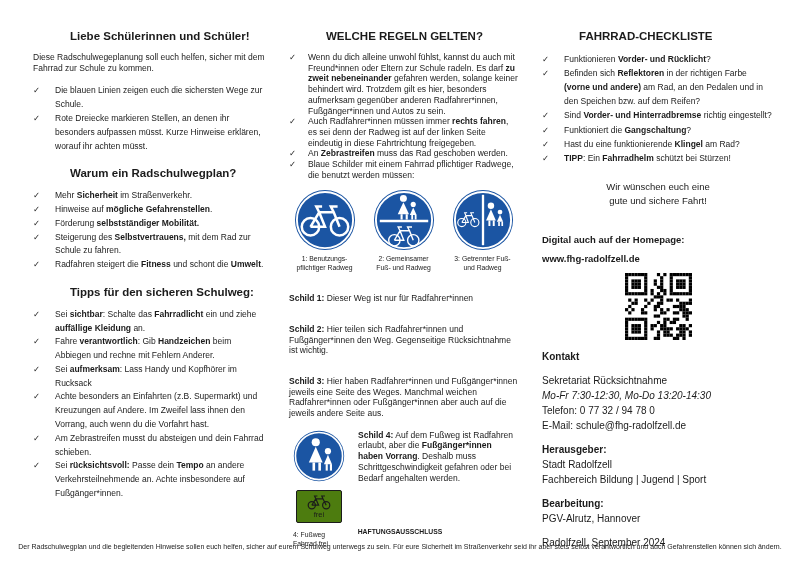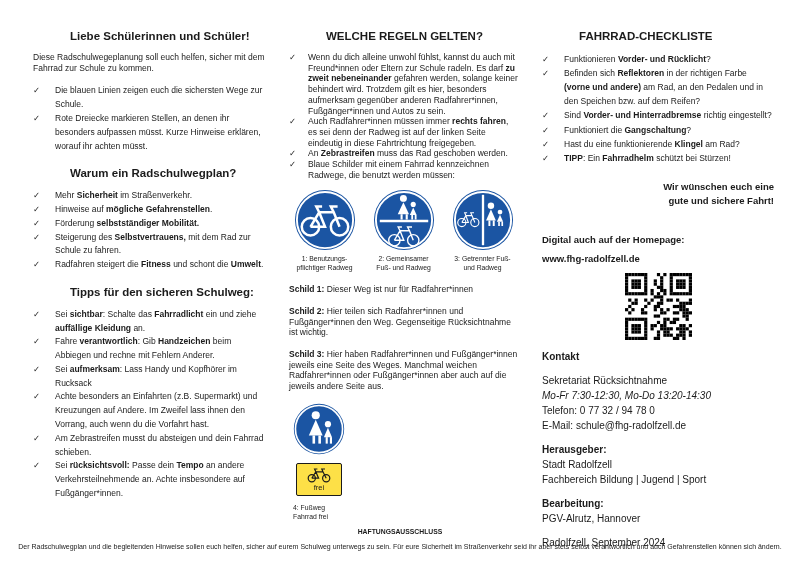--- a/index.html
+++ b/index.html
@@ -27,35 +27,35 @@
   .col2 .check-row{line-height:1.26;}
   .col2 .check{flex:0 0 19px;width:19px;}
   .col3 .check-row{line-height:1.66;}
 
   
   .signs{display:flex;justify-content:center;gap:11px;margin:9px 0 4px 0;text-align:center;}
   .sign-block{width:68px;}
   .sign-circle svg{display:block;margin:0 auto;}
   .sign-caption{font-size:6.8px;line-height:1.3;margin-top:4px;white-space:pre-line;}
 
-  .schild{font-size:8.5px;line-height:1.26;margin:11px 0 0 0;}
+  .schild{font-size:8.5px;line-height:1.26;margin:20px 0 0 0;}
 
   .schild4-wrap{display:flex;gap:9px;margin-top:11px;}
   .s4-signcol{flex:0 0 60px;width:60px;text-align:center;}
   .s4-plaque{
-    width:44px;height:31px;margin:4px auto 0 auto;background:#fde047;
+    width:44px;height:31px;margin:4px auto 0 auto;background:#4d7c0f;
     border:1.6px solid #1b1b1b;border-radius:2px;
     display:flex;flex-direction:column;align-items:center;justify-content:center;
   }
   .s4-plaque .frei{font-size:7.5px;line-height:1;margin-top:1px;color:#1b1b1b;}
   .s4-caption{font-size:6.8px;line-height:1.35;margin-top:7px;text-align:left;padding-left:4px;white-space:pre-line;}
   .s4-text{flex:1;font-size:8.5px;line-height:1.26;}
 
   
-  .wish{font-size:9.5px;font-weight:bold;text-align:right;line-height:1.5;margin:15px 0 0 0;white-space:pre-line;}
+  .wish{font-size:9.5px;font-weight:normal;text-align:center;line-height:1.5;margin:15px 0 0 0;white-space:pre-line;}
   .homepage{margin-top:22px;font-size:9.5px;font-weight:bold;line-height:2.0;}
   .qr{display:block;margin:5px auto 0 auto;}
   .contact{font-size:10px;line-height:1.5;margin-top:9px;}
   .contact .block-title{font-weight:bold;}
   .contact .gap{height:9px;}
   .italic{font-style:italic;}
 
   
   .footer-title{position:absolute;left:0;right:0;top:528px;text-align:center;font-size:6.8px;font-weight:bold;}
   .footer-text{position:absolute;left:6px;right:6px;top:542px;text-align:center;font-size:7px;line-height:1.3;}
@@ -140,21 +140,21 @@
       <div class="check-row">
         <span class="check">✓</span>
         <span class="check-text">Auch Radfahrer*innen müssen immer <b>rechts fahren</b>, es sei denn der Radweg ist auf der linken Seite eindeutig in diese Fahrtrichtung freigegeben.</span>
       </div>
       <div class="check-row">
         <span class="check">✓</span>
         <span class="check-text">An <b>Zebrastreifen</b> muss das Rad geschoben werden.</span>
       </div>
       <div class="check-row">
         <span class="check">✓</span>
-        <span class="check-text">Blaue Schilder mit einem Fahrrad kennzeichnen Radwege, die benutzt werden müssen:</span>
+        <span class="check-text">Blaue Schilder mit einem Fahrrad pflichtiger Radwege, die benutzt werden müssen:</span>
       </div>
     </div>
 
   <div class="signs">
 
     <div class="sign-block">
       <div class="sign-circle">
         <svg width="62" height="62" viewBox="0 0 64 64">
           <circle cx="32" cy="32" r="31" fill="#1b55a3"></circle>
           <circle cx="32" cy="32" r="29" fill="none" stroke="#ffffff" stroke-width="2"></circle>
@@ -252,20 +252,21 @@
             <circle cx="14" cy="28" r="9"></circle>
             <circle cx="50" cy="28" r="9"></circle>
             <path d="M14 28 L24 12 H42 L50 28 M24 12 L31 28 H14 M42 12 L39 5 H47 M24 12 L21 5 H28"></path>
           </g>
         </svg>
         <div class="frei">frei</div>
       </div>
       <div class="s4-caption">4: Fußweg
 Fahrrad frei</div>
     </div>
+    <div class="s4-text"><b>Schild 4:</b> Auf dem Fußweg ist Radfahren erlaubt, aber die <b>Fußgänger*innen haben Vorrang</b>. Deshalb muss Schrittgeschwindigkeit gefahren oder bei Bedarf angehalten werden.</div>
   </div>
 </div>
 
 <div class="col col3">
   <div class="section-title">FAHRRAD-CHECKLISTE</div>
   <div>
       <div class="check-row">
         <span class="check">✓</span>
         <span class="check-text">Funktionieren <b>Vorder- und Rücklicht</b>?</span>
       </div>

